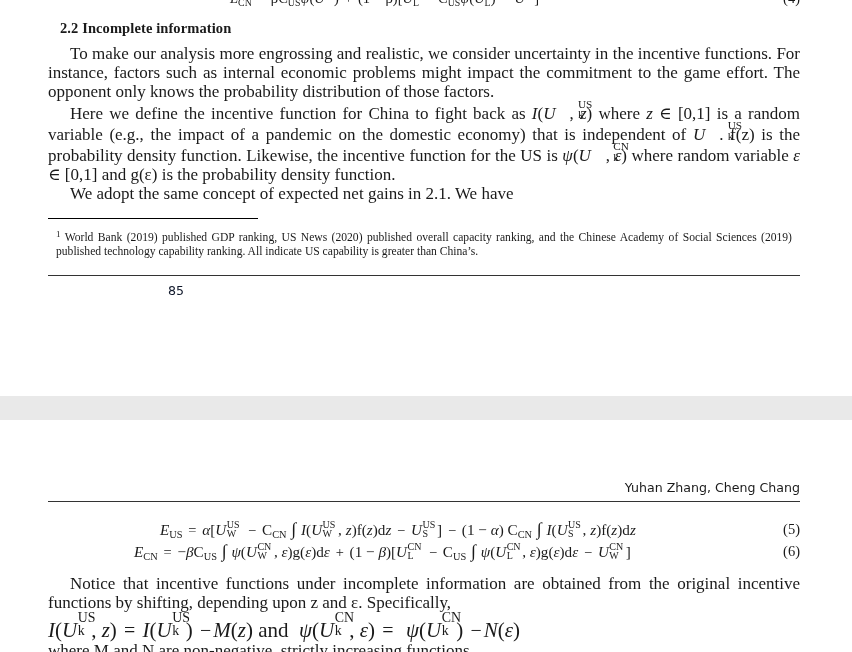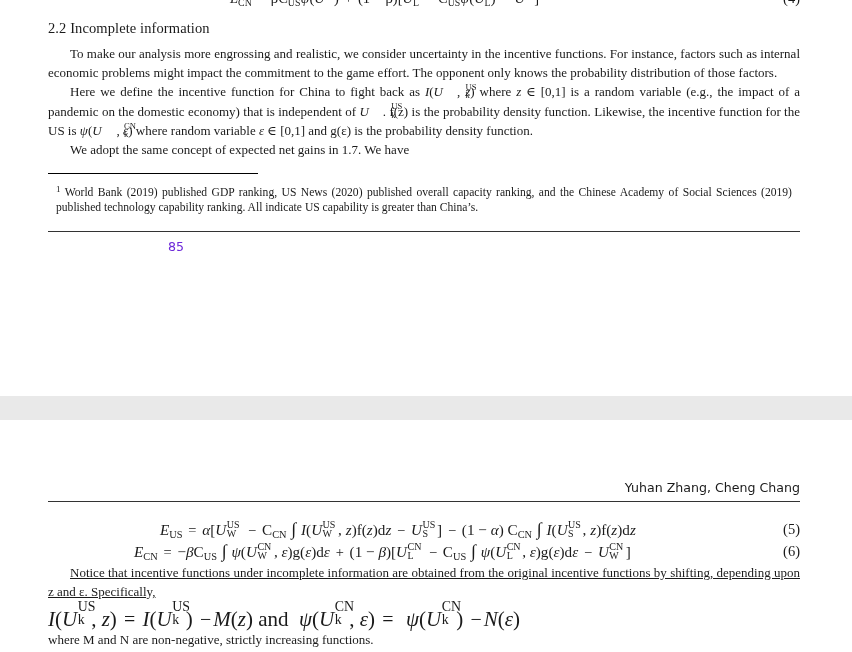--- a/index.html
+++ b/index.html
@@ -57,26 +57,26 @@
   .clipped-eq-num {
     position: absolute;
     top: -10px;
     right: 52px;
     font-size: 14.5px;
   }
 
   
   h2.section-heading {
     font-size: 14.5px;
-    font-weight: normal;
-    margin: 6px 0 7px 0;
+    font-weight: bold;
+    margin: 6px 0 7px 12px;
     letter-spacing: 0.1px;
   }
   p.body-par {
-    font-size: 13px;
+    font-size: 17px;
     line-height: 19.2px;
     margin: 0 0 0 0;
     text-align: justify;
     text-indent: 22px;
     text-justify: inter-word;
   }
   p.body-par.tight { margin-top: 0; }
 
   
   .mi { font-style: italic; font-family: "Liberation Serif", "DejaVu Serif", serif; }
@@ -133,21 +133,21 @@
   .page-footer {
     display: flex;
     align-items: center;
     justify-content: space-between;
     font-family: "DejaVu Sans", "Liberation Sans", sans-serif;
     font-size: 12.6px;
     color: #9e2b2b;
     padding-top: 7px;
   }
   .page-footer .doi { flex: 0 0 auto; }
-  .page-footer .pnum { flex: 0 0 auto; color: #6d28d9; margin-left: 120px; }
+  .page-footer .pnum { flex: 0 0 auto; color: #0f172a; margin-left: 120px; }
   .page-footer .jtitle { flex: 0 0 auto; }
 
   
   .running-head {
     font-family: "DejaVu Sans", "Liberation Sans", sans-serif;
     font-size: 12.6px;
     color: #1a1a1a;
     text-align: right;
     padding-top: 60px;
   }
@@ -207,21 +207,21 @@
     <div class="content">
 
       <h2 class="section-heading">2.2 Incomplete information</h2>
 
       <p class="body-par">To make our analysis more engrossing and realistic, we consider uncertainty in the incentive functions. For instance, factors such as internal economic problems might impact the commitment to the game effort. The opponent only knows the probability distribution of those factors.</p>
 
       <p class="body-par">
         <span>Here we define the incentive function for China to fight back as </span><span class="mi">I</span>(<span class="mi">U</span><span class="subsup"><span class="s-up">US</span><span class="s-dn">k</span></span><span class="sslot" style="width:14px"></span>,&nbsp;<span class="mi">z</span>)<span> where </span><span class="mi">z</span><span> ∈  [0,1] is a random variable (e.g., the impact of a pandemic on the domestic economy) that is independent of </span> <span class="mi">U</span><span class="subsup"><span class="s-up">US</span><span class="s-dn">k</span></span><span class="sslot" style="width:14px"></span><span>. f(z) is the probability density function. Likewise, the incentive function for the US is </span> <span class="mi">ψ</span>(<span class="mi">U</span><span class="subsup"><span class="s-up">CN</span><span class="s-dn">k</span></span><span class="sslot" style="width:15px"></span>,&nbsp;<span class="mi">ε</span>)<span>  where random variable </span><span class="mi">ε</span><span> ∈  [0,1] and g(ε) is the probability density function.</span>
       </p>
 
-      <p class="body-par tight">We adopt the same concept of expected net gains in 1.7. We have</p>
+      <p class="body-par tight">We adopt the same concept of expected net gains in 2.1. We have</p>
 
       <div class="footnote-rule"></div>
 
       <p class="footnote">
         <sup>1</sup>
         <span>World Bank (2019) published GDP ranking, US News (2020) published overall capacity ranking, and the Chinese Academy of Social Sciences (2019) published technology capability ranking. All indicate US capability is greater than China’s.</span>
       </p>
 
       <div class="footer-rule"></div>
 
@@ -263,21 +263,21 @@
             <span class="op-in">+</span> (1 − <span class="mi">β</span>)[<span class="mi">U</span><span class="subsup"><span class="s-up">CN</span><span class="s-dn">L</span></span><span class="sslot" style="width:16px"></span>
             <span class="op-in">−</span> <span class="mr">C</span><span class="msub">US</span>
             <span class="intg">∫</span> <span class="mi">ψ</span>(<span class="mi">U</span><span class="subsup"><span class="s-up">CN</span><span class="s-dn">L</span></span><span class="sslot" style="width:16px"></span>,&nbsp;<span class="mi">ε</span>)g(<span class="mi">ε</span>)d<span class="mi">ε</span>
             <span class="op-in">−</span> <span class="mi">U</span><span class="subsup"><span class="s-up">CN</span><span class="s-dn">W</span></span><span class="sslot" style="width:17px"></span>]
           </span>
           <span class="eq-tag">(6)</span>
         </div>
 
       </div>
 
-      <p class="body-par" style="margin-top:1px;text-decoration:underline;">Notice that incentive functions under incomplete information are obtained from the original incentive functions by shifting, depending upon z and ε. Specifically,</p>
+      <p class="body-par" style="margin-top:12px;">Notice that incentive functions under incomplete information are obtained from the original incentive functions by shifting, depending upon z and ε. Specifically,</p>
 
       <div class="eq-inline-line">
         <span class="mi">I</span>(<span class="mi">U</span><span class="subsup"><span class="s-up">US</span><span class="s-dn">k</span></span><span class="sslot" style="width:14px"></span>,&nbsp;<span class="mi">z</span>) <span class="op-in">=</span> <span class="mi">I</span>(<span class="mi">U</span><span class="subsup"><span class="s-up">US</span><span class="s-dn">k</span></span><span class="sslot" style="width:14px"></span>)
         <span class="op-in">−</span><span class="mi">M</span>(<span class="mi">z</span>) and
         &nbsp;<span class="mi">ψ</span>(<span class="mi">U</span><span class="subsup"><span class="s-up">CN</span><span class="s-dn">k</span></span><span class="sslot" style="width:15px"></span>,&nbsp;<span class="mi">ε</span>) <span class="op-in">=</span> &nbsp;<span class="mi">ψ</span>(<span class="mi">U</span><span class="subsup"><span class="s-up">CN</span><span class="s-dn">k</span></span><span class="sslot" style="width:15px"></span>)
         <span class="op-in">−</span><span class="mi">N</span>(<span class="mi">ε</span>)
       </div>
 
       <p class="body-par" style="text-indent:0; margin-top:1px;">where M and N are non-negative, strictly increasing functions.</p>
 

